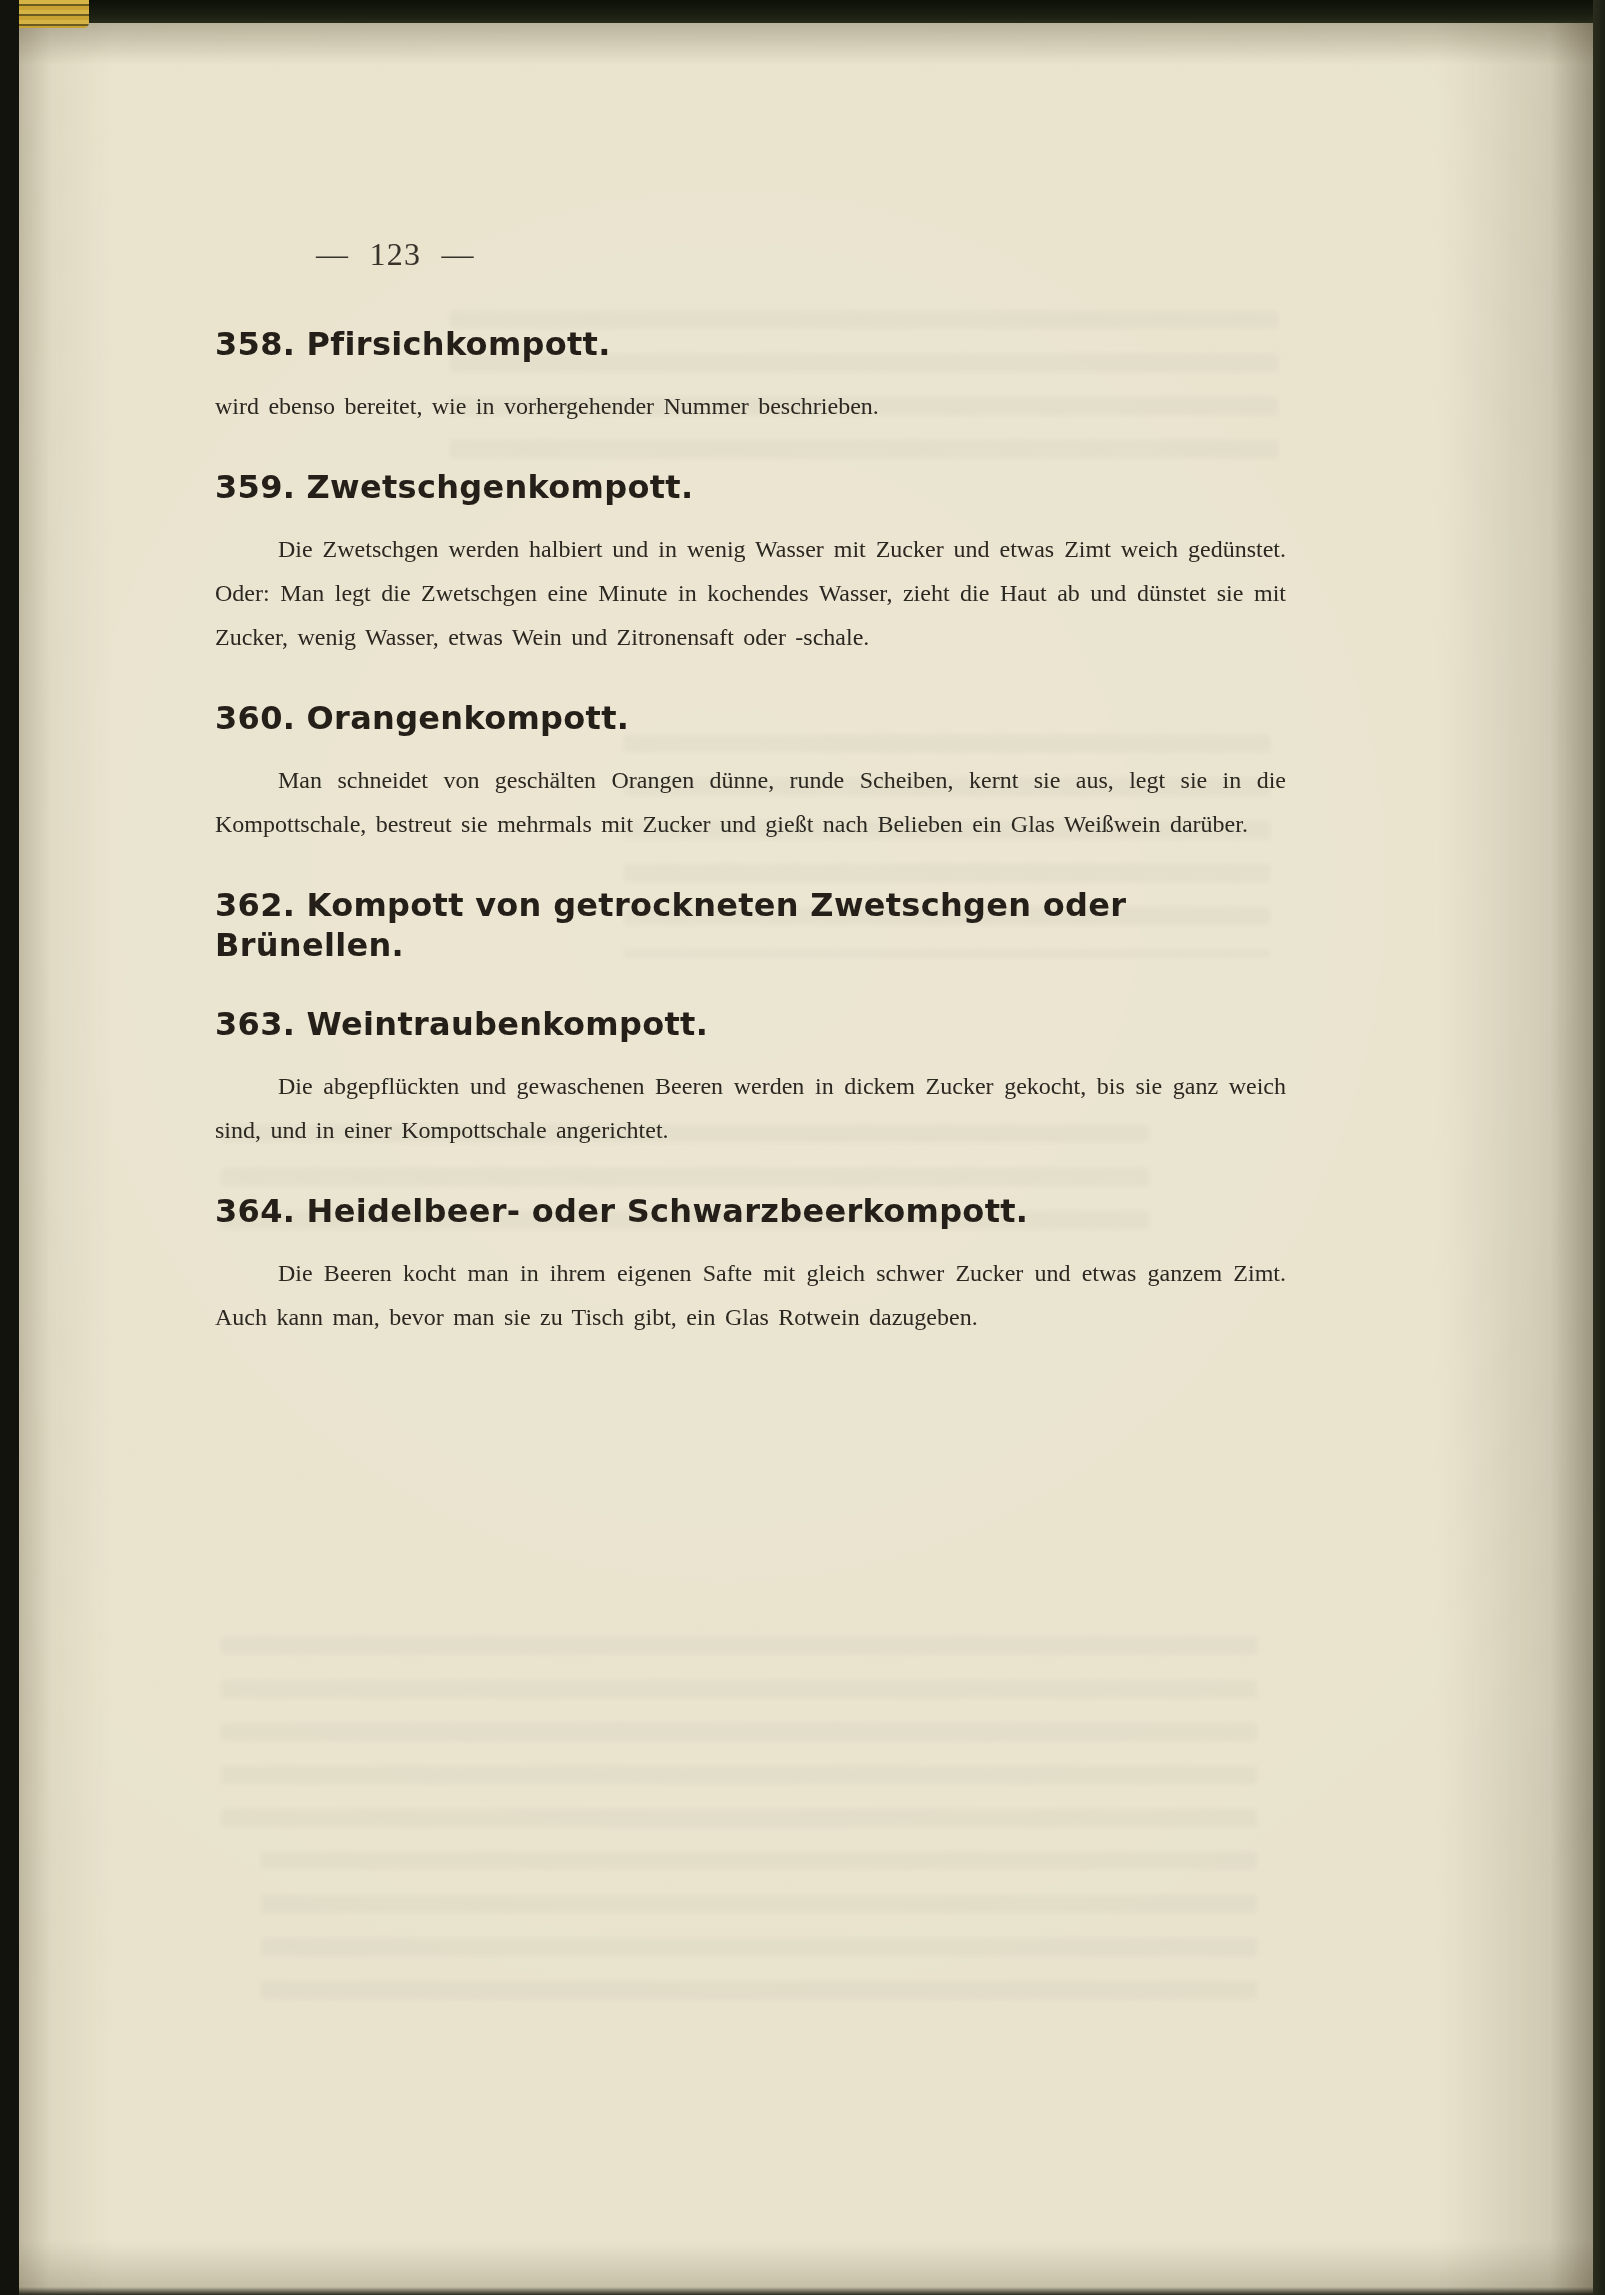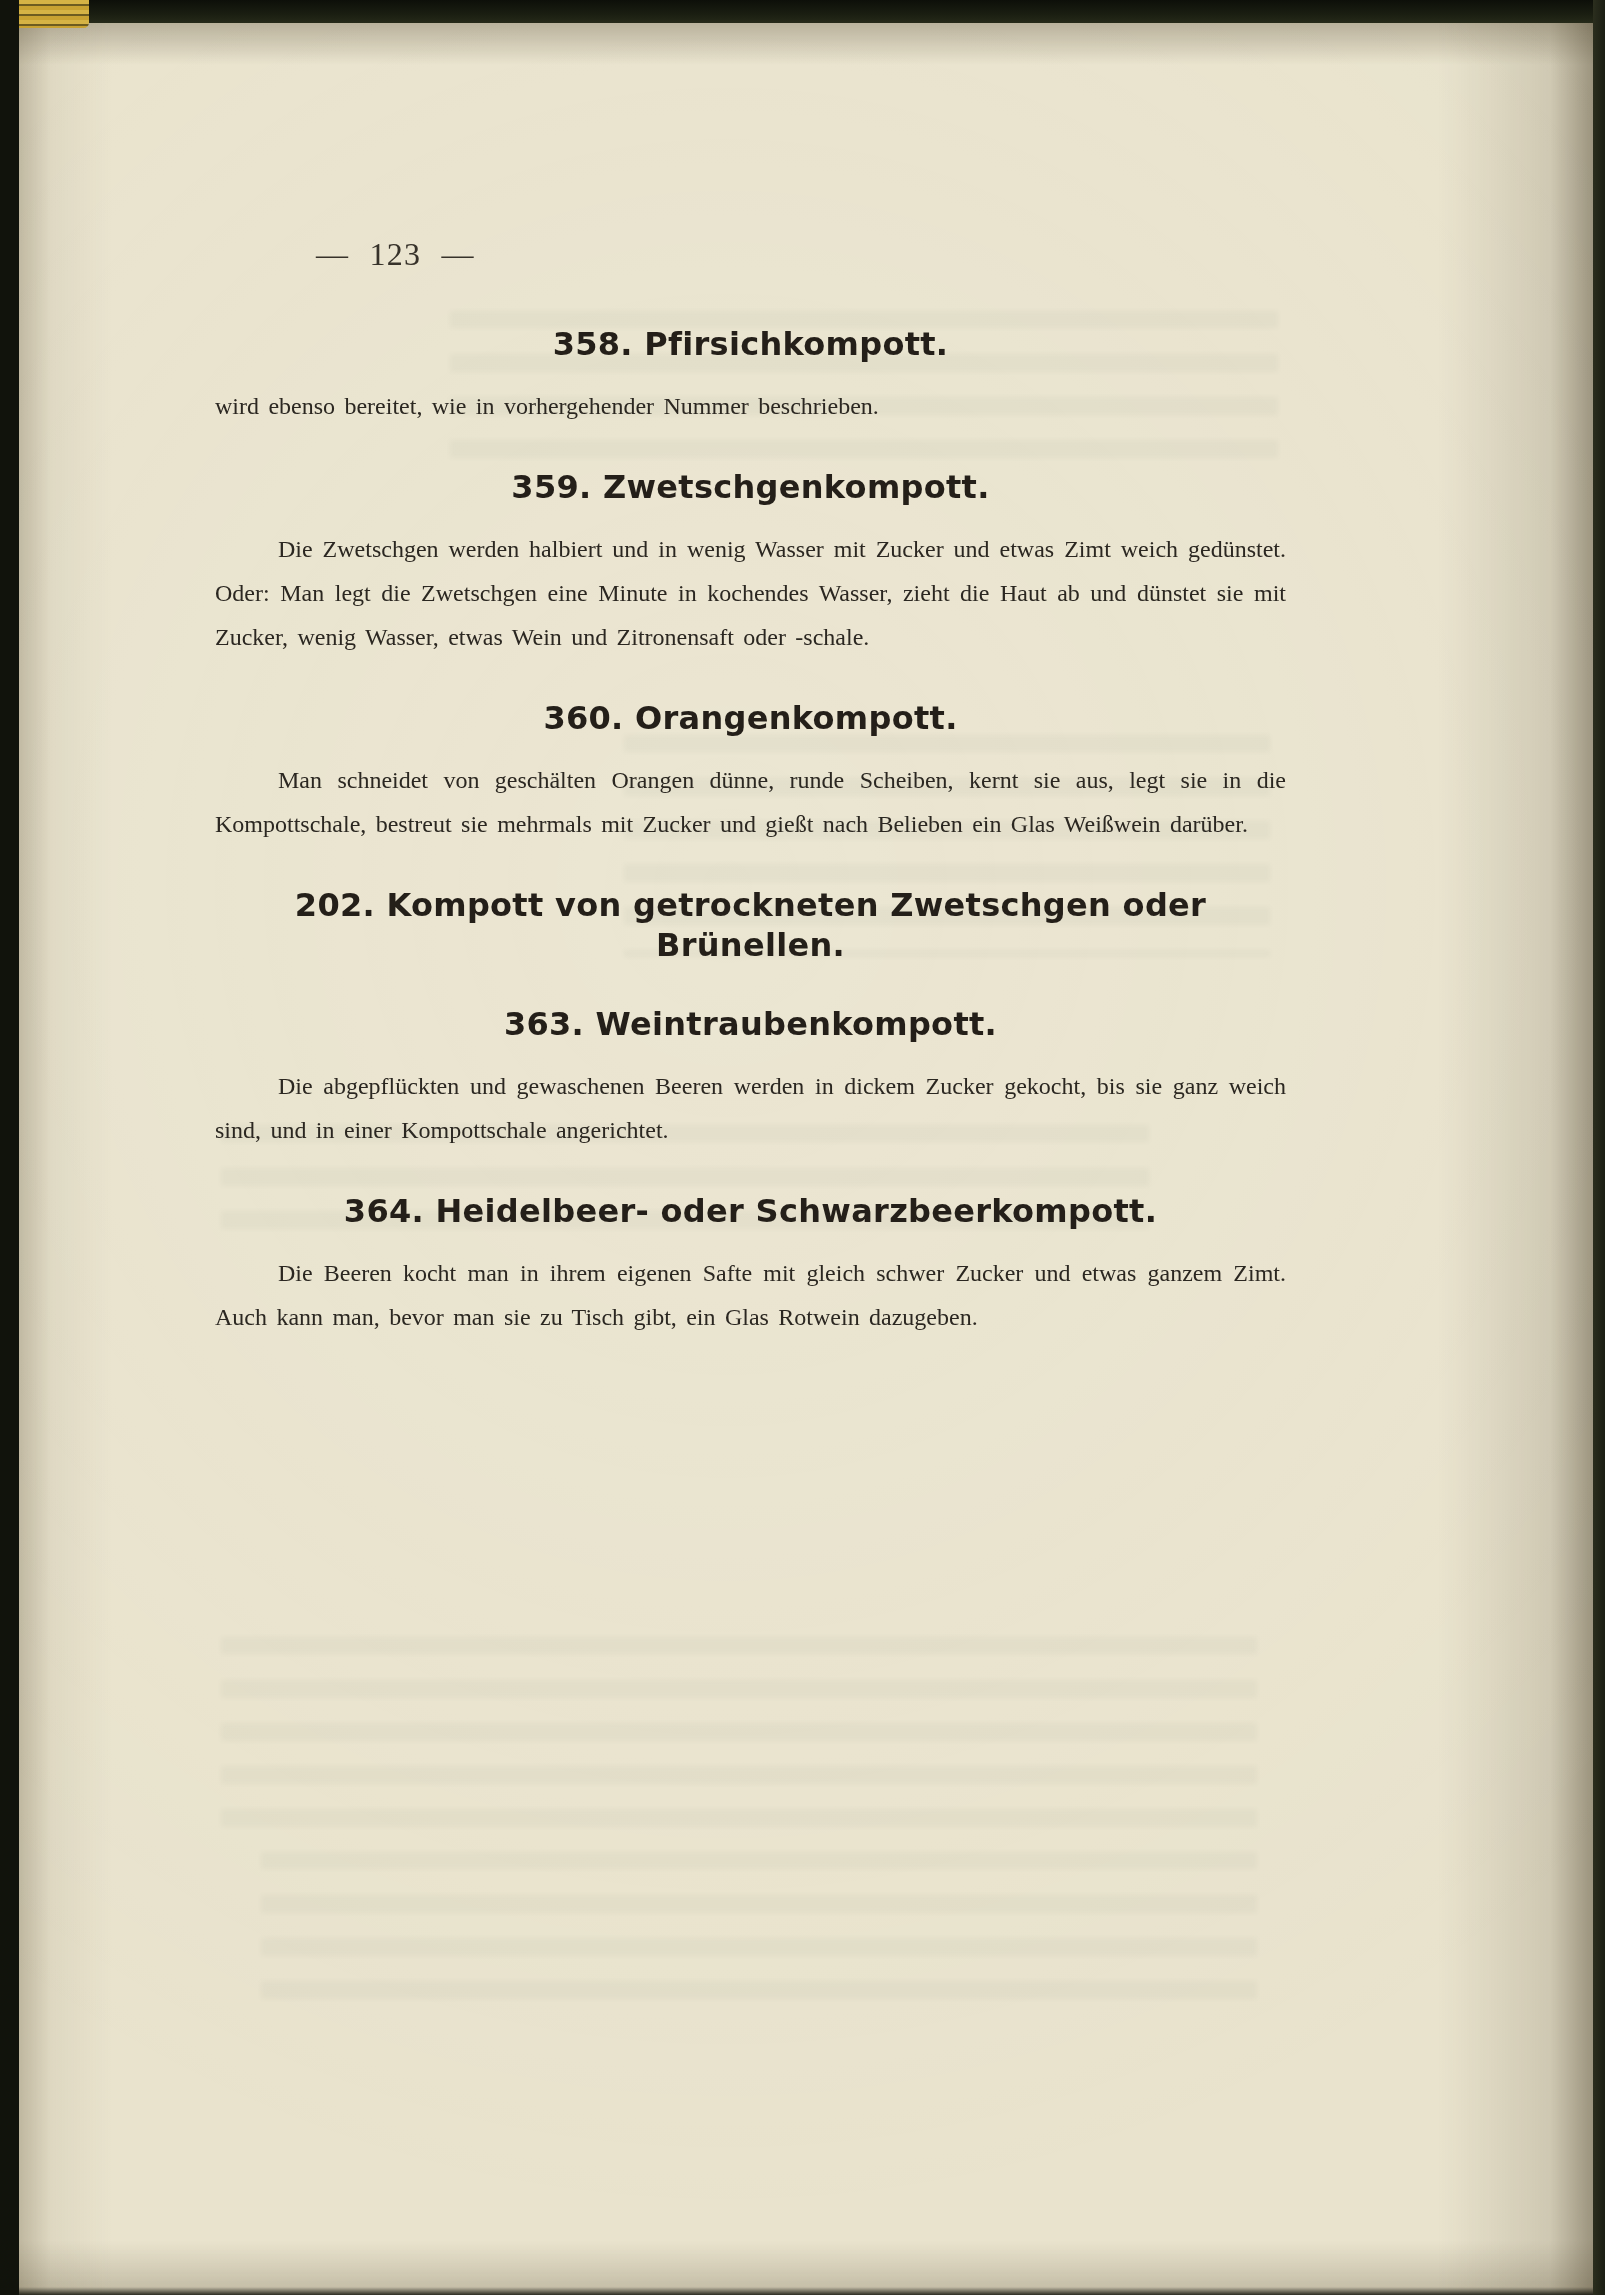--- a/index.html
+++ b/index.html
@@ -62,21 +62,21 @@
   
   .content { position:absolute; left:196px; top:214px; width:1071px; color:#2b2721; z-index:2; }
   .folio {
     font-size:32px; color:#37322a;
     letter-spacing:1.3px; word-spacing:10.8px;
     margin:0 0 51px 101px;
   }
   .recipe-title {
     font-family:"DejaVu Sans", sans-serif;
     font-weight:bold; font-size:32px; line-height:40px;
-    text-align:center; letter-spacing:0.3px;
+    letter-spacing:0.3px;
     color:#241f19;
     margin:39px 0 20px 0;
   }
   .recipe:first-of-type .recipe-title { margin-top:0; }
   .recipe-body {
     font-size:24px; line-height:44px;
     text-align:justify; word-spacing:3.4px;
     color:#2b2721;
   }
   .recipe-body.indented { text-indent:63px; }
@@ -108,21 +108,21 @@
         <p class="recipe-body indented">Die Zwetschgen werden halbiert und in wenig Wasser mit Zucker und etwas Zimt weich gedünstet. Oder: Man legt die Zwetschgen eine Minute in kochendes Wasser, zieht die Haut ab und dünstet sie mit Zucker, wenig Wasser, etwas Wein und Zitronensaft oder -schale.</p>
       </section>
 
       <section class="recipe">
         <h2 class="recipe-title">360. Orangenkompott.</h2>
         <p class="recipe-body indented">Man schneidet von geschälten Orangen dünne, runde Scheiben, kernt sie aus, legt sie in die Kompottschale, bestreut sie mehrmals mit Zucker und gießt nach Belieben ein Glas Weißwein darüber.</p>
       </section>
 
 
       <section class="recipe">
-        <h2 class="recipe-title">202. Kompott von getrockneten Zwetschgen oder Brünellen.</h2>
+        <h2 class="recipe-title">362. Kompott von getrockneten Zwetschgen oder Brünellen.</h2>
       </section>
 
       <section class="recipe">
         <h2 class="recipe-title">363. Weintraubenkompott.</h2>
         <p class="recipe-body indented">Die abgepflückten und gewaschenen Beeren werden in dickem Zucker gekocht, bis sie ganz weich sind, und in einer Kompottschale angerichtet.</p>
       </section>
 
       <section class="recipe">
         <h2 class="recipe-title">364. Heidelbeer- oder Schwarzbeerkompott.</h2>
         <p class="recipe-body indented">Die Beeren kocht man in ihrem eigenen Safte mit gleich schwer Zucker und etwas ganzem Zimt. Auch kann man, bevor man sie zu Tisch gibt, ein Glas Rotwein dazugeben.</p>

